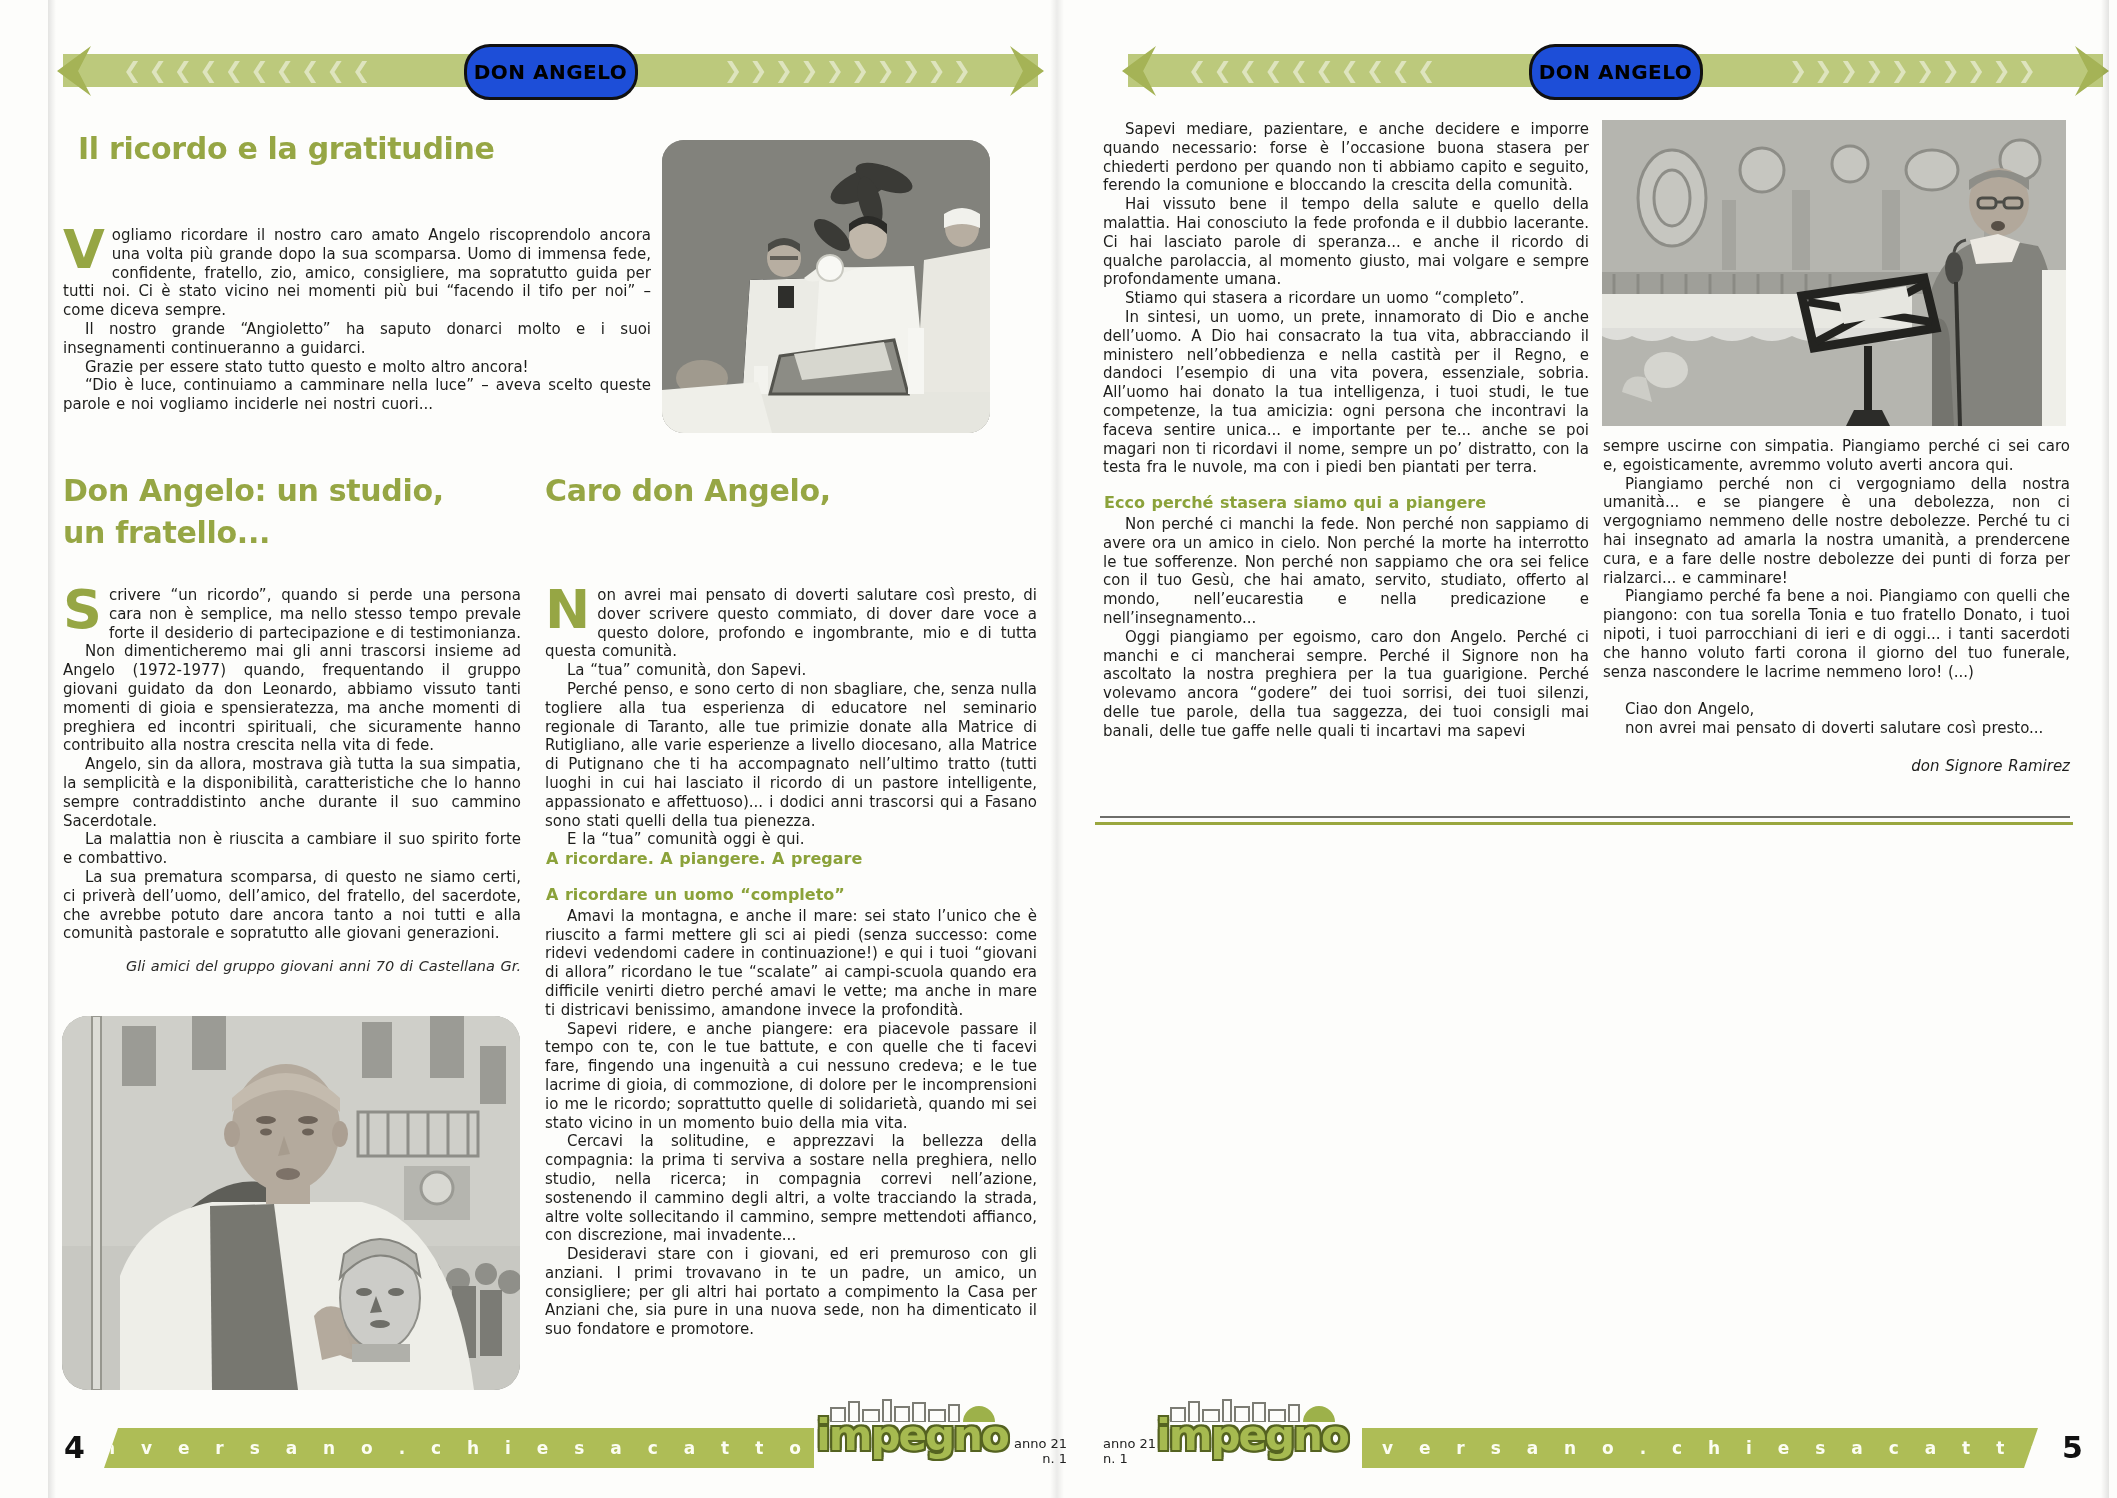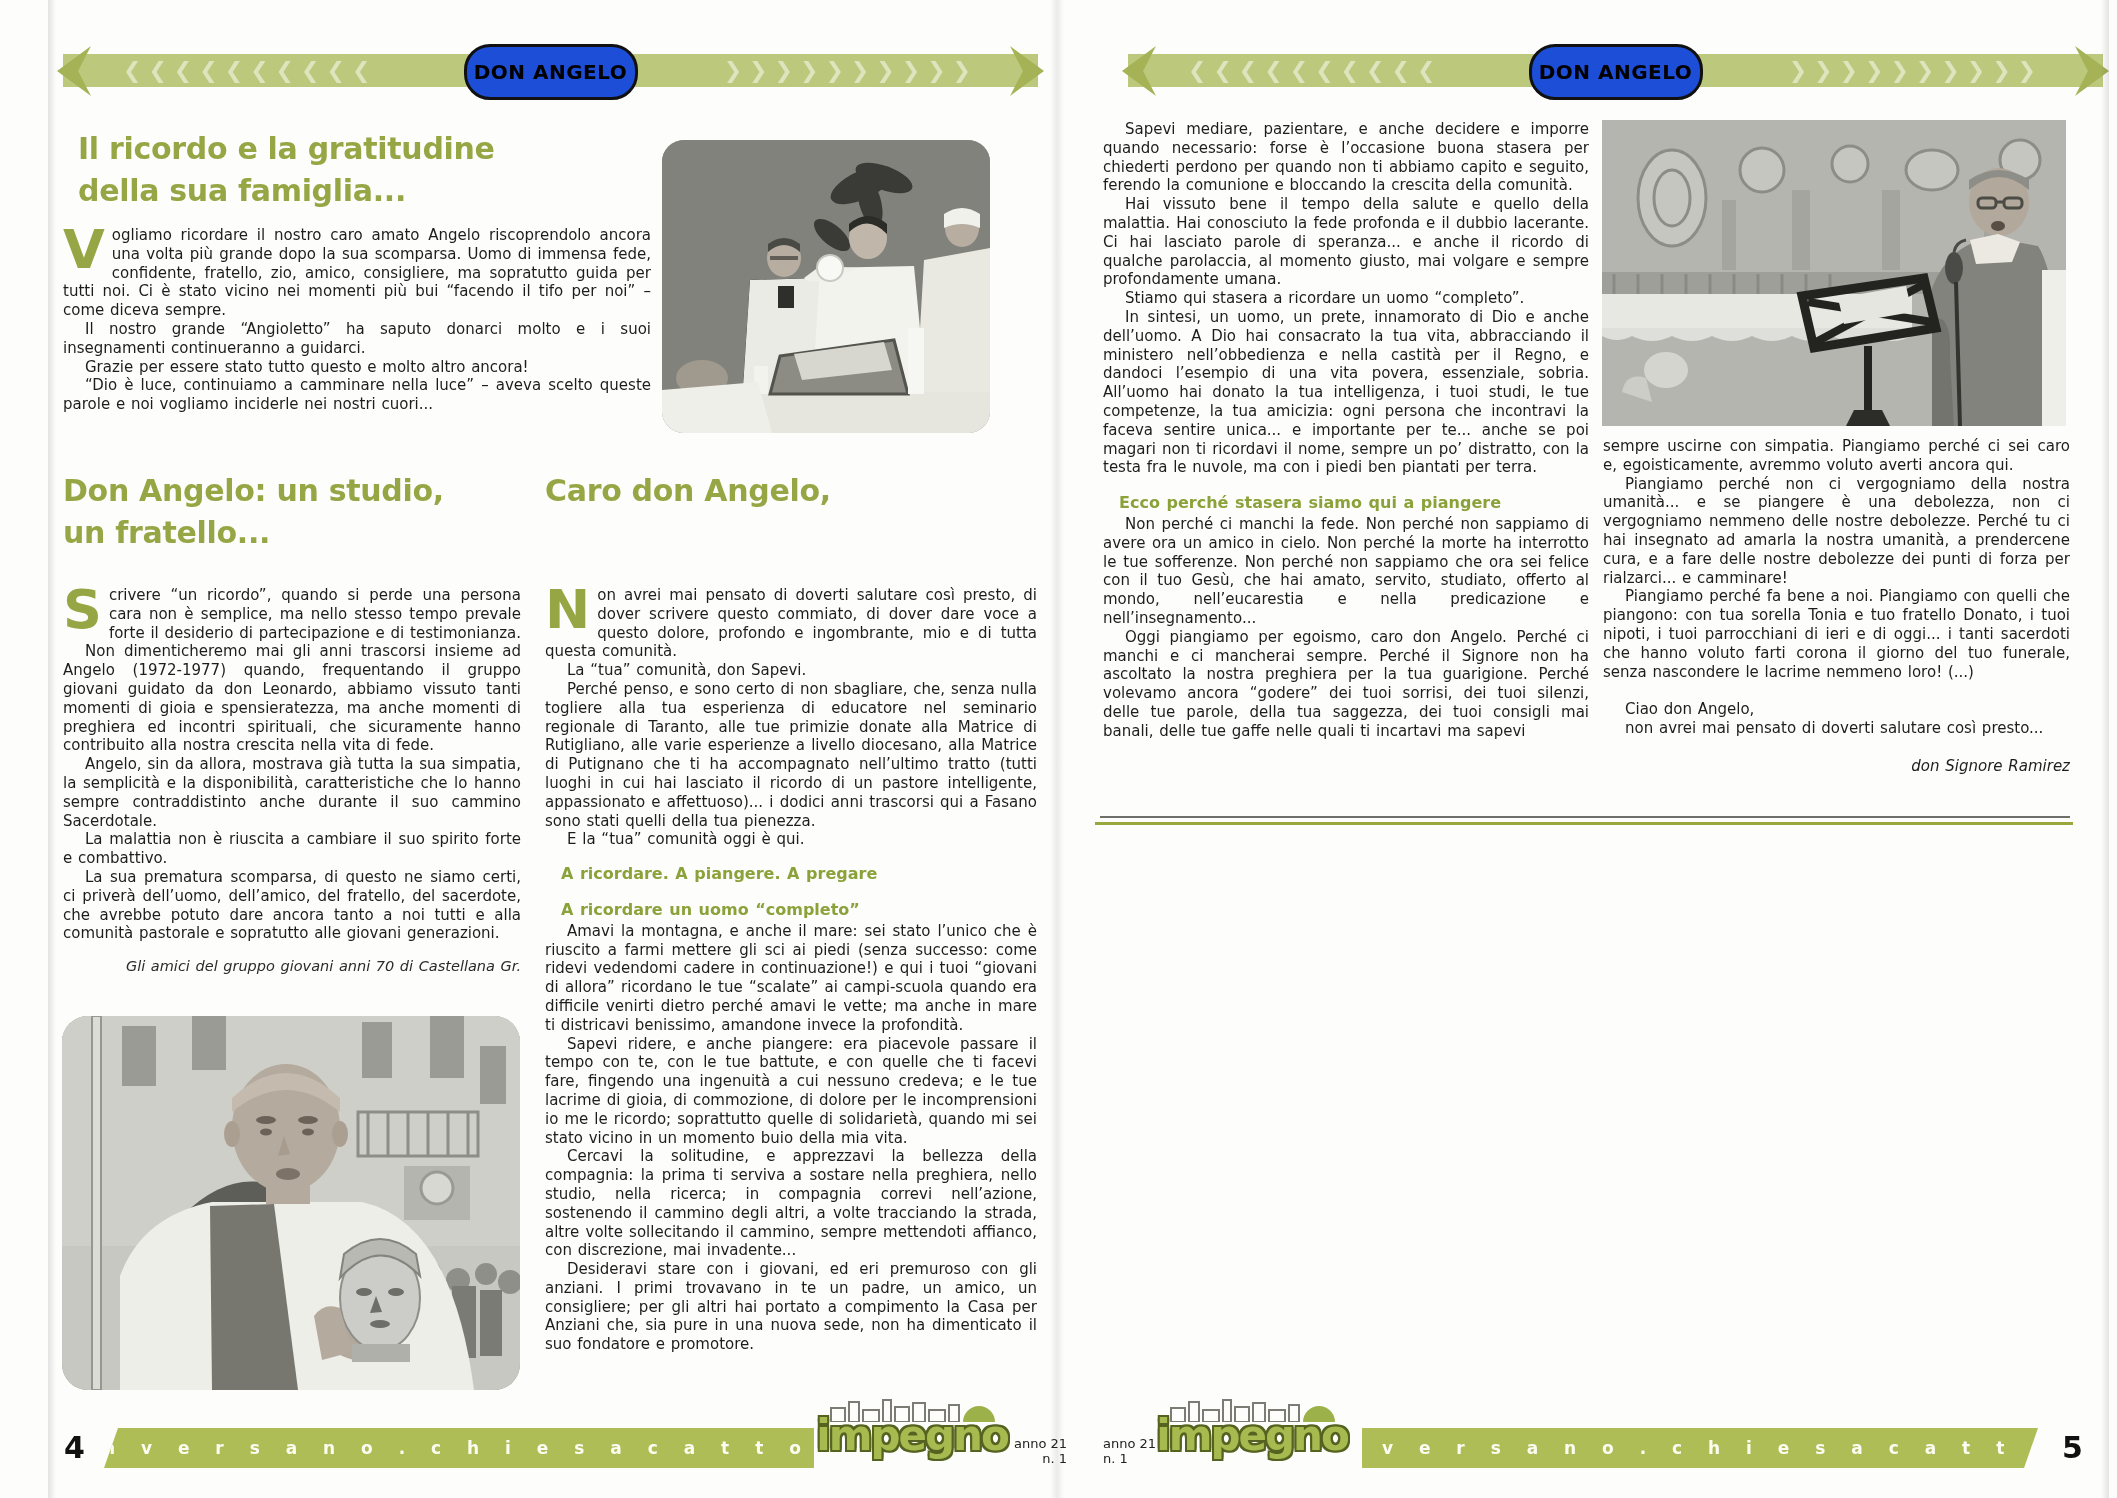--- a/index.html
+++ b/index.html
@@ -22,21 +22,21 @@
         background:#1d4ed8;border:3px solid #111;border-radius:26px;display:flex;align-items:center;justify-content:center;
         font-weight:bold;font-size:20px;letter-spacing:.5px;color:#000;}
 
   
   .h1{position:absolute;font-weight:bold;color:#96a644;font-size:30px;line-height:42px;letter-spacing:-.3px;}
   .body-text{position:absolute;font-size:15px;line-height:18.8px;text-align:justify;word-spacing:1px;}
   .para{margin:0;text-indent:22px;}
   .para.noindent{text-indent:0;}
   .lead{margin:0;text-indent:0;}
   .dropcap{float:left;font-size:54px;line-height:44px;font-weight:bold;color:#96a644;margin:2px 7px 0 0;}
-  .subhead{margin:16px;font-weight:bold;color:#8ba23a;font-size:16px;text-indent:0;}
+  .subhead{margin:1px;font-weight:bold;color:#8ba23a;font-size:16px;text-indent:0;}
   .subhead.gap-top{margin-top:17px;}
   .subhead.gap-bottom{margin-bottom:2px;}
   .byline{margin-top:14px;text-align:right;font-style:italic;font-size:14.5px;color:#2b2b29;}
   .closing{margin:0;text-indent:22px;}
   .closing-block{margin-top:19px;}
   .signature{margin-top:19px;text-align:right;font-style:italic;font-size:15px;}
 
   
   .photo{position:absolute;overflow:hidden;background:#8a8a84;}
   .photo svg{display:block;}
@@ -68,21 +68,20 @@
     <div class="bar"></div>
     <span class="tip l"></span>
     <span class="tip r"></span>
     <span class="chev l">❮❮❮❮❮❮❮❮❮❮</span>
     <span class="chev r">❯❯❯❯❯❯❯❯❯❯</span>
     <div class="pill">DON ANGELO</div>
   </div>
 
   <div class="h1" style="left:78px;top:128px;width:470px;">
     <div>Il ricordo e la gratitudine</div>
-    <div>della sua famiglia...</div>
   </div>
 
   <div class="body-text" style="left:63px;top:226px;width:588px;">
     <p class="lead"><span class="dropcap">V</span><span>ogliamo ricordare il nostro caro amato Angelo riscoprendolo ancora una volta più grande dopo la sua scomparsa. Uomo di immensa fede, confidente, fratello, zio, amico, consigliere, ma sopratutto guida per tutti noi. Ci è stato vicino nei momenti più bui “facendo il tifo per noi” – come diceva sempre.</span></p>
     <div>
         <p class="para">Il nostro grande “Angioletto” ha saputo donarci molto e i suoi insegnamenti continueranno a guidarci.</p>
         <p class="para">Grazie per essere stato tutto questo e molto altro ancora!</p>
         <p class="para">“Dio è luce, continuiamo a camminare nella luce” – aveva scelto queste parole e noi vogliamo inciderle nei nostri cuori...</p>
       </div>
   </div>

